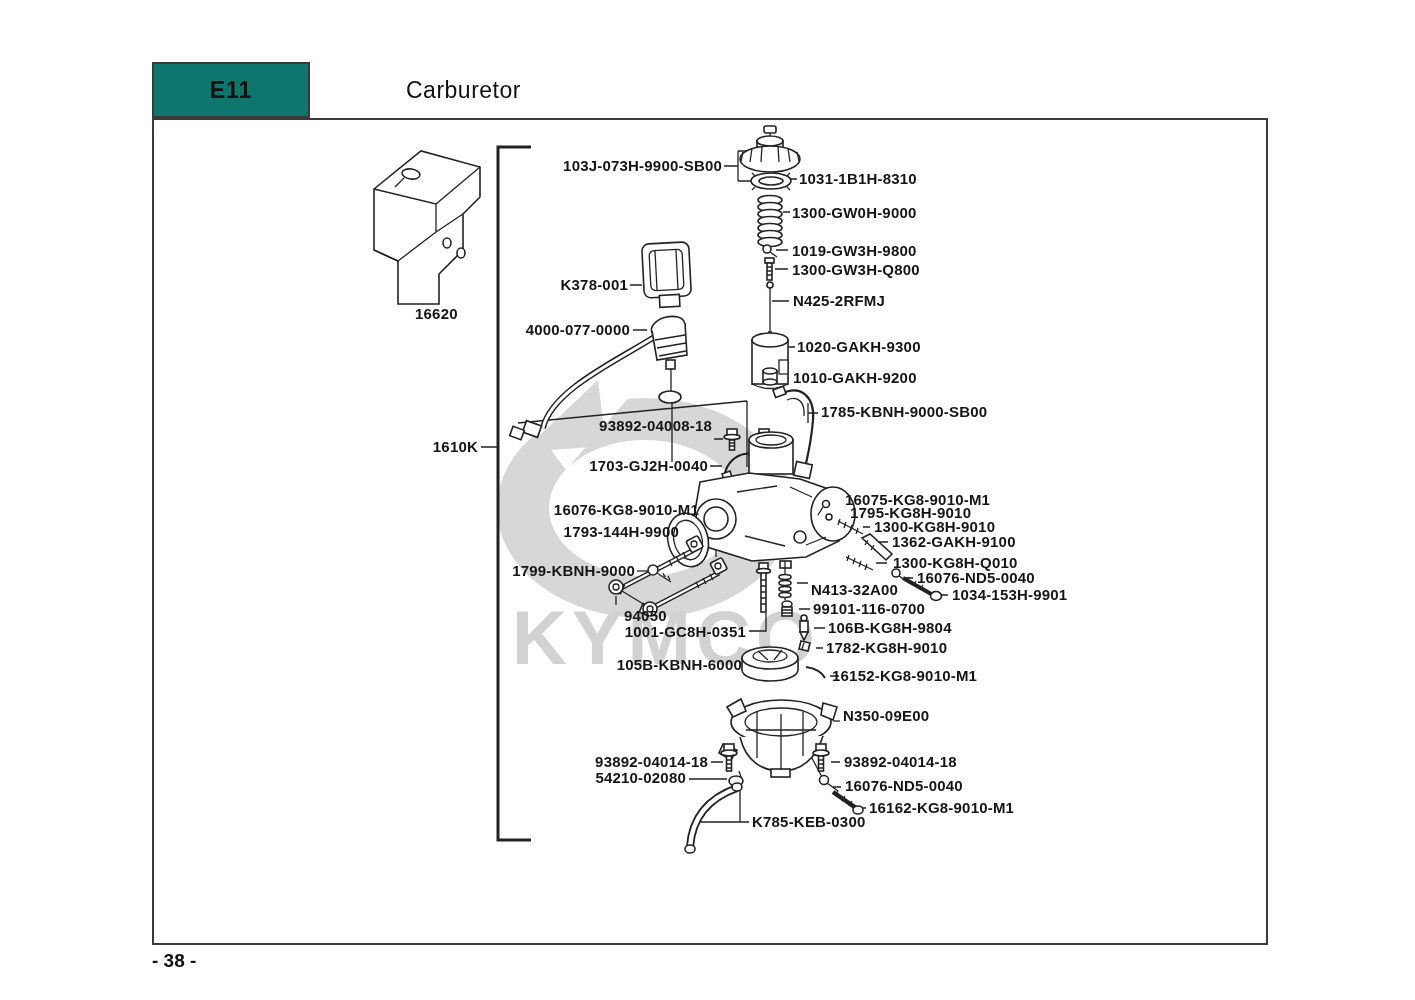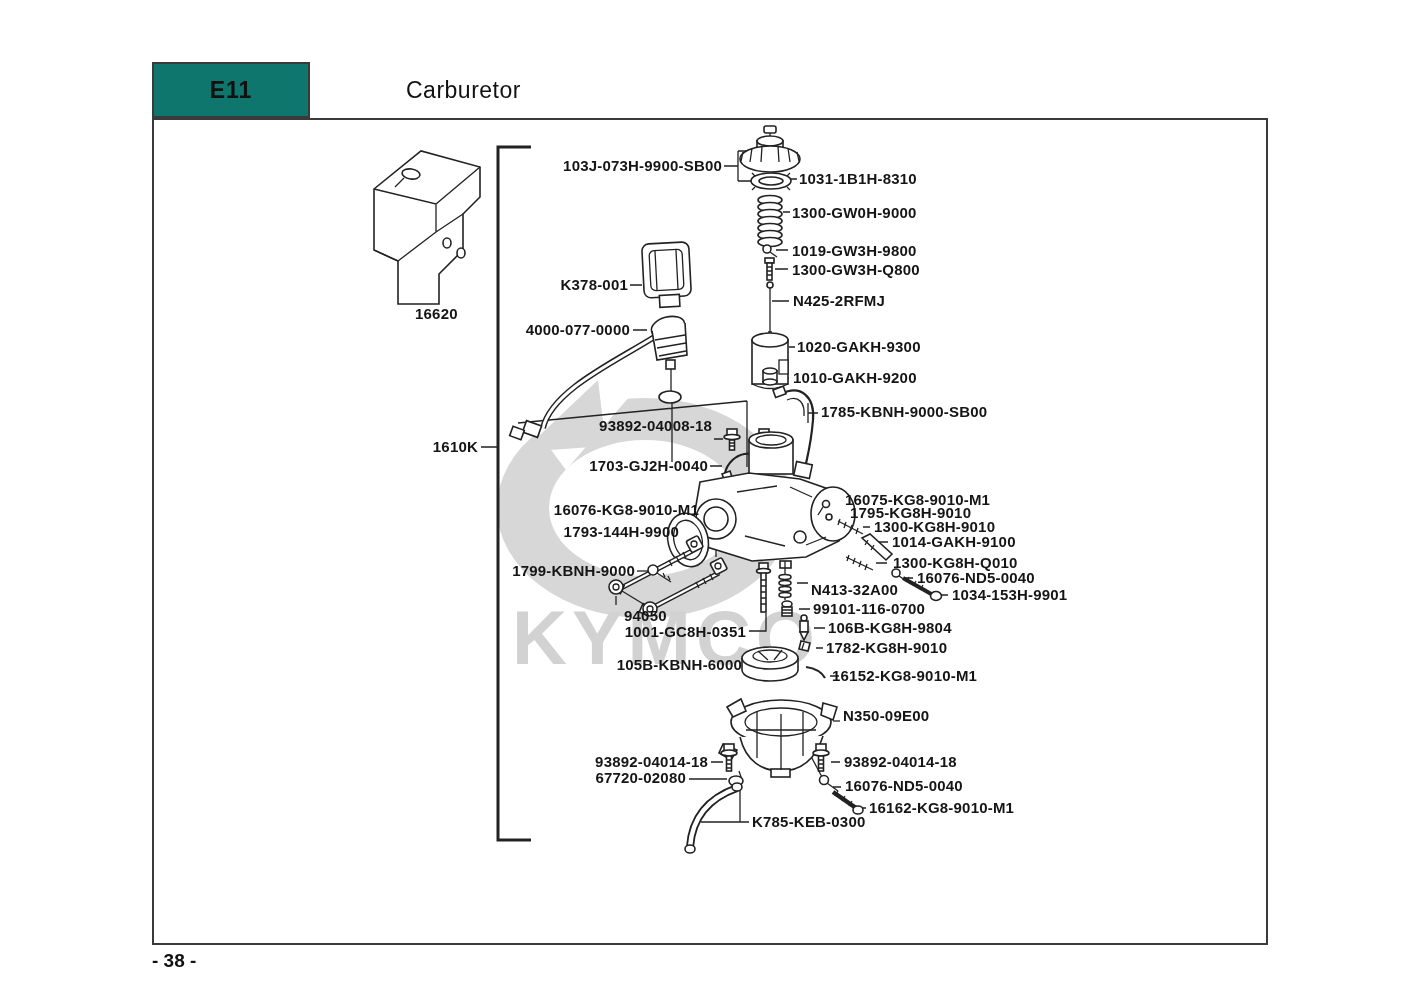--- a/index.html
+++ b/index.html
@@ -338,31 +338,31 @@
   <div class="lbl" style="right:937px;top:439px">1610K</div>
   <div class="lbl" style="right:716px;top:502px">16076-KG8-9010-M1</div>
   <div class="lbl" style="right:736px;top:524px">1793-144H-9900</div>
   <div class="lbl" style="right:780px;top:563px">1799-KBNH-9000</div>
   <div class="lbl" style="left:624px;top:608px">94050</div>
   <div class="lbl" style="right:669px;top:624px">1001-GC8H-0351</div>
   <div class="lbl" style="right:673px;top:657px">105B-KBNH-6000</div>
   <div class="lbl" style="left:845px;top:492px">16075-KG8-9010-M1</div>
   <div class="lbl" style="left:850px;top:505px">1795-KG8H-9010</div>
   <div class="lbl" style="left:874px;top:519px">1300-KG8H-9010</div>
-  <div class="lbl" style="left:892px;top:534px">1014-GAKH-9100</div>
+  <div class="lbl" style="left:892px;top:534px">1362-GAKH-9100</div>
   <div class="lbl" style="left:893px;top:555px">1300-KG8H-Q010</div>
   <div class="lbl" style="left:917px;top:570px">16076-ND5-0040</div>
   <div class="lbl" style="left:952px;top:587px">1034-153H-9901</div>
   <div class="lbl" style="left:811px;top:582px">N413-32A00</div>
   <div class="lbl" style="left:813px;top:601px">99101-116-0700</div>
   <div class="lbl" style="left:828px;top:620px">106B-KG8H-9804</div>
   <div class="lbl" style="left:826px;top:640px">1782-KG8H-9010</div>
   <div class="lbl" style="left:832px;top:668px">16152-KG8-9010-M1</div>
   <div class="lbl" style="left:843px;top:708px">N350-09E00</div>
   <div class="lbl" style="right:707px;top:754px">93892-04014-18</div>
   <div class="lbl" style="left:844px;top:754px">93892-04014-18</div>
-  <div class="lbl" style="right:729px;top:770px">67720-02080</div>
+  <div class="lbl" style="right:729px;top:770px">54210-02080</div>
   <div class="lbl" style="left:845px;top:778px">16076-ND5-0040</div>
   <div class="lbl" style="left:869px;top:800px">16162-KG8-9010-M1</div>
   <div class="lbl" style="left:752px;top:814px">K785-KEB-0300</div>
 
   <div class="footer">- 38 -</div>
 </div>
 
 </body></html>

